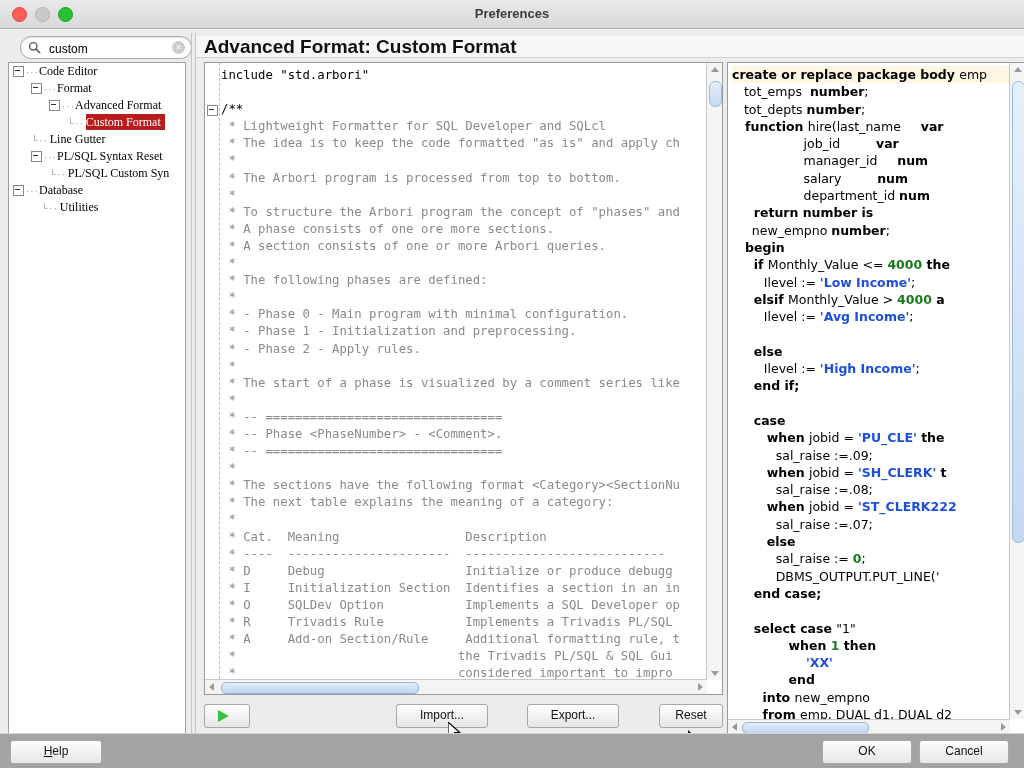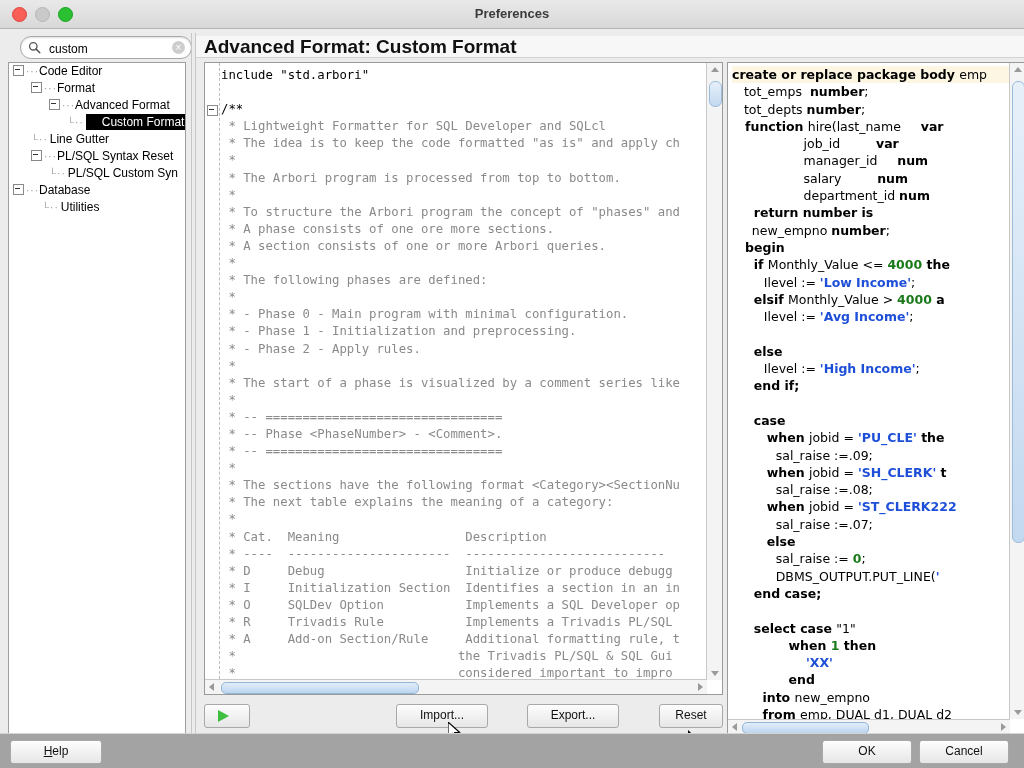--- a/index.html
+++ b/index.html
@@ -44,28 +44,28 @@
     border:0;outline:0;background:transparent;
     font-family:"Liberation Sans",sans-serif;font-size:12px;color:#000;
   }
   #clearbtn{
     position:absolute;right:6px;top:4px;width:13px;height:13px;border-radius:50%;
     background:#cdcdcd;color:#fff;font-size:10px;line-height:13px;text-align:center;
     font-family:"Liberation Sans",sans-serif;cursor:default;
   }
   #treebox{
     position:absolute;left:8px;top:33px;width:176px;height:670px;
-    background:#fff;border:1px solid #9e9e9e;overflow:hidden;
+    background:#fff;border:1px solid #9e9e9e;overflow:hidden;font-family:Liberation Serif, serif;
   }
   .tnode{
     position:relative;height:17px;line-height:17px;font-size:12px;
     white-space:nowrap;padding-left:2px;
   }
   .tnode .lbl{position:relative;}
-  .tnode.sel .lbl{background:#000000;color:#fff;padding:1px 4px 1px 16px;margin-top:25px;}
+  .tnode.sel .lbl{background:#b91c1c;color:#fff;padding:1px 4px 1px 0;margin-top:25px;}
   .toggle{
     display:inline-block;width:9px;height:9px;border:1px solid #888;background:#fff;
     position:relative;vertical-align:middle;margin-right:2px;margin-top:-2px;
   }
   .toggle:before{
     content:"";position:absolute;left:1px;top:3px;width:5px;height:1px;background:#333;
   }
   .dots{display:inline-block;color:#999;letter-spacing:1px;font-size:10px;vertical-align:middle;}
   #hsb-side{
     position:absolute;left:8px;top:711px;width:176px;height:15px;
@@ -194,21 +194,21 @@
 
   <div id="treebox">
       <div class="tnode" style="padding-left: 4px;"><span class="toggle"></span><span class="dots">···</span><span class="lbl">Code Editor</span></div>
       <div class="tnode" style="padding-left: 22px;"><span class="toggle"></span><span class="dots">···</span><span class="lbl">Format</span></div>
       <div class="tnode" style="padding-left: 40px;"><span class="toggle"></span><span class="dots">···</span><span class="lbl">Advanced Format</span></div>
       <div class="tnode sel" style="padding-left: 58px;"><span class="dots" style="margin-right: 2px;">└··</span><span class="lbl">Custom Format</span></div>
       <div class="tnode" style="padding-left: 22px;"><span class="dots" style="margin-right: 2px;">└··</span><span class="lbl">Line Gutter</span></div>
       <div class="tnode" style="padding-left: 22px;"><span class="toggle"></span><span class="dots">···</span><span class="lbl">PL/SQL Syntax Reset</span></div>
       <div class="tnode" style="padding-left: 40px;"><span class="dots" style="margin-right: 2px;">└··</span><span class="lbl">PL/SQL Custom Syn</span></div>
       <div class="tnode" style="padding-left: 4px;"><span class="toggle"></span><span class="dots">···</span><span class="lbl">Database</span></div>
-      <div class="tnode" style="padding-left: 22px; margin-left: 11px;"><span class="dots" style="margin-right: 2px;">└··</span><span class="lbl">Utilities</span></div>
+      <div class="tnode" style="padding-left: 32px;"><span class="dots" style="margin-right: 2px;">└··</span><span class="lbl">Utilities</span></div>
     </div>
 
   <div id="hsb-side">
     <span class="sb-arrow left"></span>
     <div class="thumb"></div>
     <span class="sb-arrow right"></span>
   </div>
 </div>
 
 <div id="vdiv"></div>

